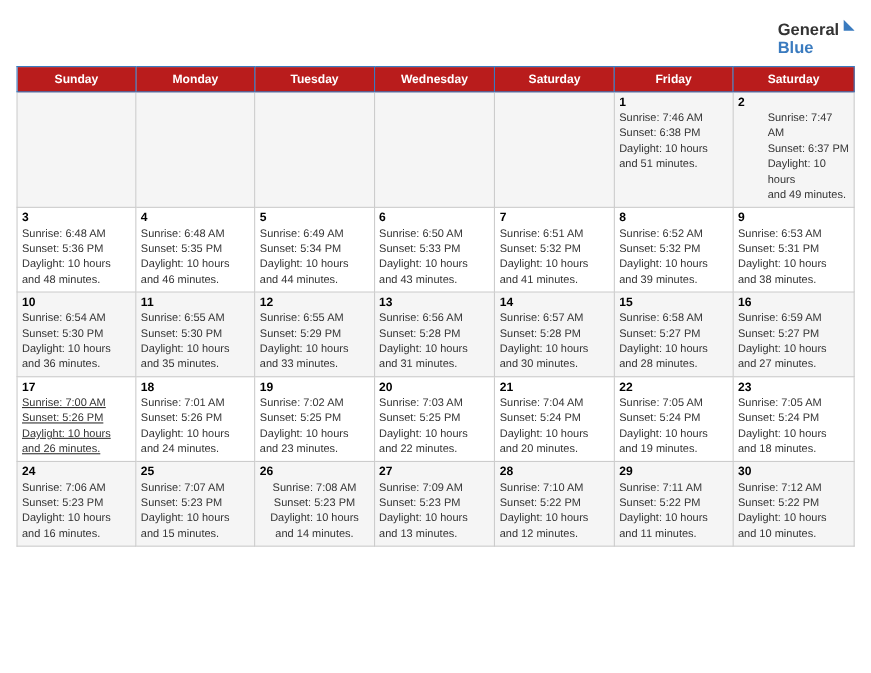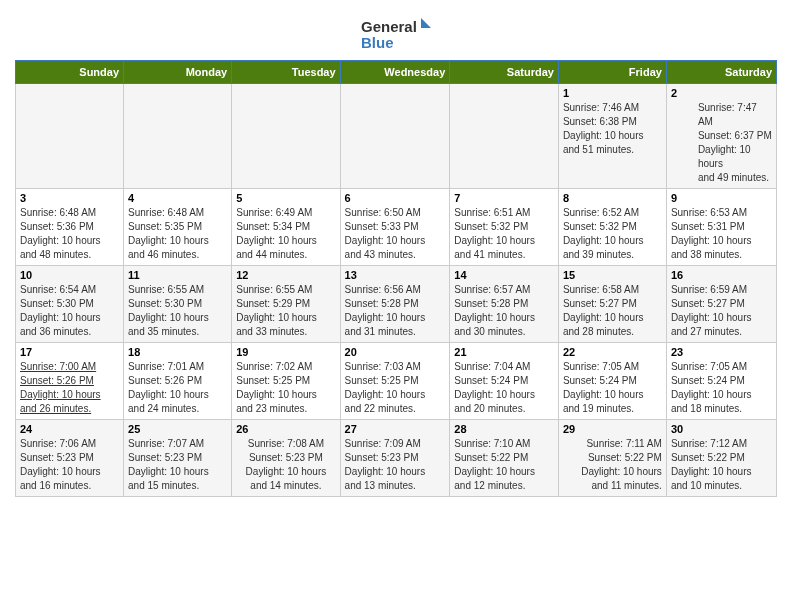--- a/index.html
+++ b/index.html
@@ -5,21 +5,21 @@
     * { box-sizing: border-box; margin: 0; padding: 0; }
     body {
       font-family: Arial, sans-serif;
       background: #fff;
       width: 792px;
       min-height: 612px;
       padding: 10px 15px;
     }
     .header {
       display: flex;
-      justify-content: center;
+      justify-content: flex-end;
       align-items: flex-start;
       margin-bottom: 8px;
     }
     .logo {
       display: flex;
       flex-direction: column;
       align-items: flex-start;
       margin-top: 4px;
     }
     .title-area {
@@ -34,24 +34,24 @@
       font-size: 15px;
       color: #555;
       margin-top: 2px;
     }
     table {
       width: 100%;
       border-collapse: collapse;
       font-size: 10px;
     }
     thead th {
-      background: #4d7c0f;
+      background: #b91c1c;
       color: #fff;
       padding: 5px 4px;
-      text-align: right;
+      text-align: center;
       font-size: 11px;
       font-weight: bold;
       border: 1px solid #3a7bbf;
     }
     tbody td {
       border: 1px solid #ccc;
       vertical-align: top;
       padding: 3px 4px;
       width: 113px;
       min-height: 70px;
@@ -313,21 +313,21 @@
         </td>
         <td>
           <span class="day-num">28</span>
           <div class="day-info" style="white-space: pre-line;">Sunrise: 7:10 AM
 Sunset: 5:22 PM
 Daylight: 10 hours
 and 12 minutes.</div>
         </td>
         <td>
           <span class="day-num">29</span>
-          <div class="day-info" style="white-space: pre-line; text-align: right;">Sunrise: 7:11 AM
+          <div class="day-info" style="white-space: pre-line;">Sunrise: 7:11 AM
 Sunset: 5:22 PM
 Daylight: 10 hours
 and 11 minutes.</div>
         </td>
         <td>
           <span class="day-num">30</span>
           <div class="day-info" style="white-space: pre-line;">Sunrise: 7:12 AM
 Sunset: 5:22 PM
 Daylight: 10 hours
 and 10 minutes.</div>

